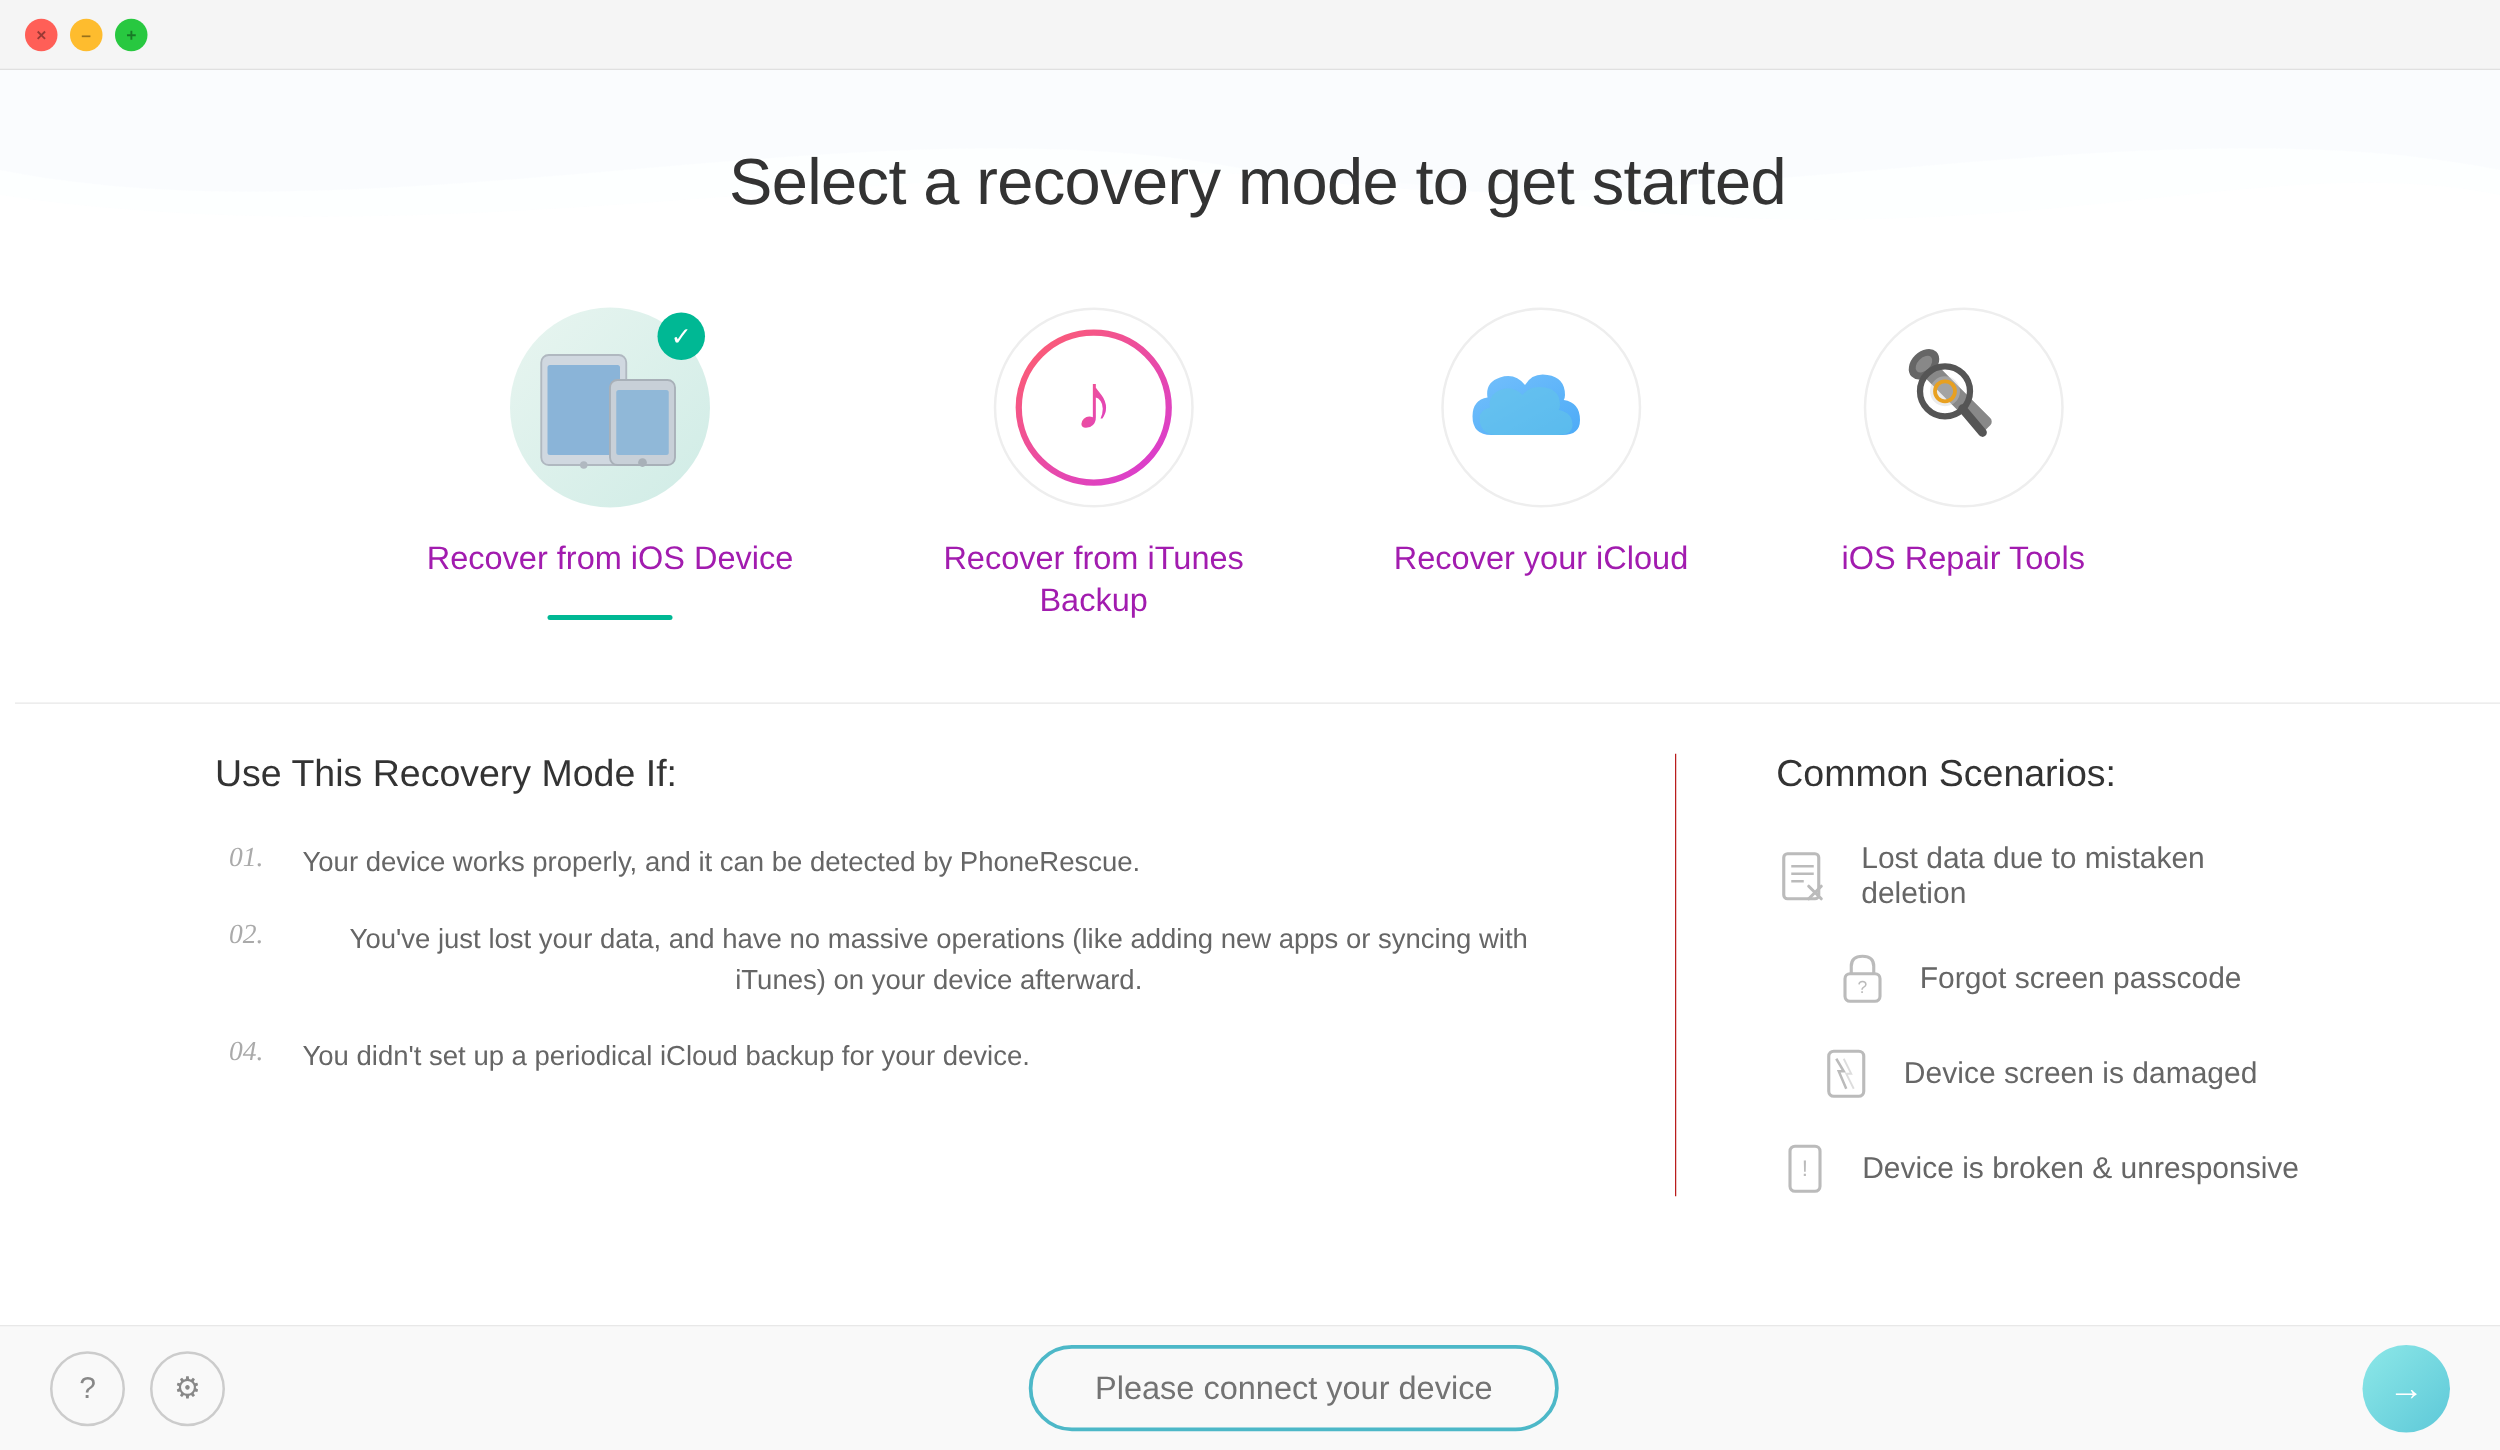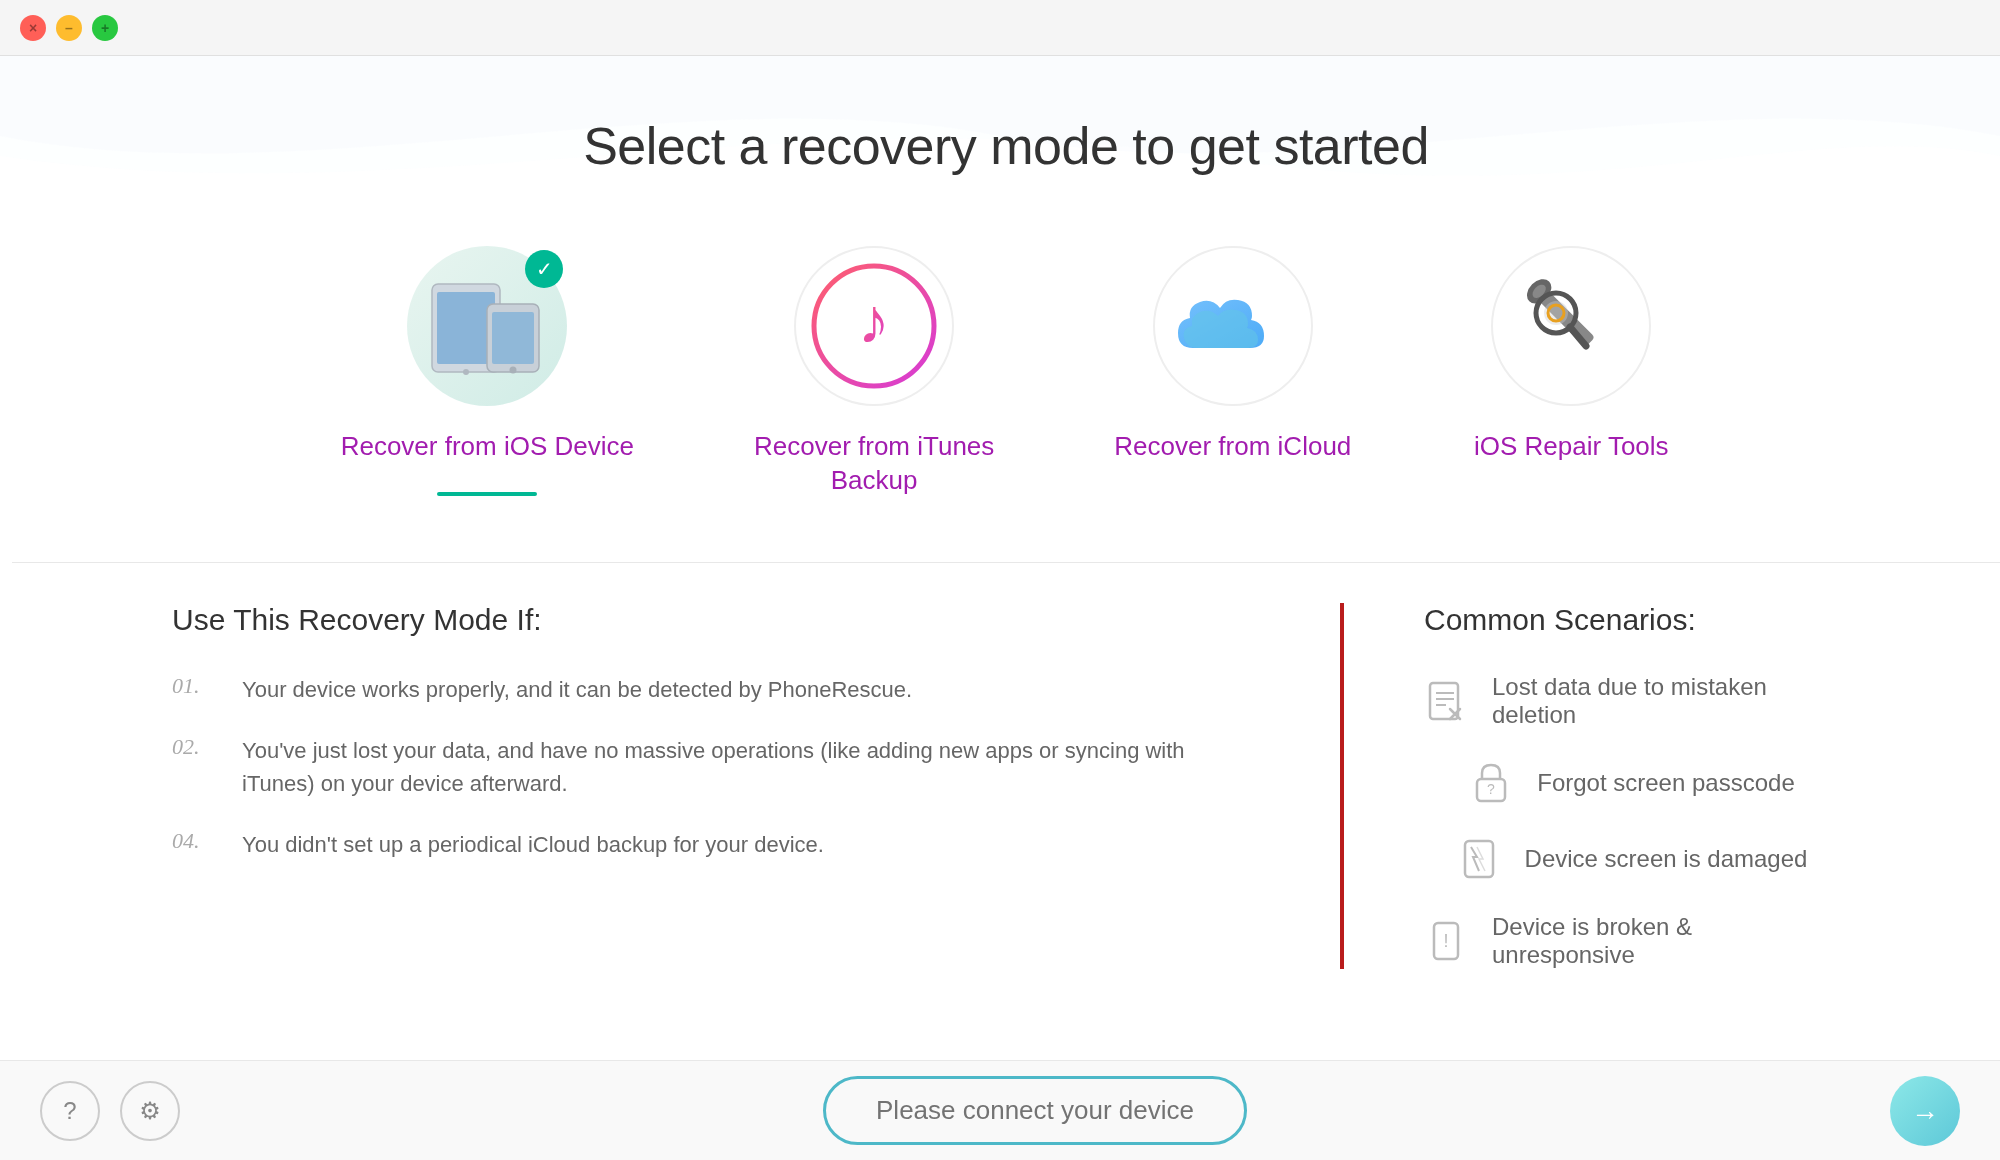--- a/index.html
+++ b/index.html
@@ -176,21 +176,21 @@
     }
 
     .use-if-section {
       flex: 1;
       padding-right: 80px;
     }
 
     .scenarios-section {
       width: 500px;
       padding-left: 80px;
-      border-left: 4px solid #b91c1c;
+      border-left: 1px solid #b91c1c;
     }
 
     .section-heading {
       font-size: 30px;
       font-weight: 500;
       color: #333333;
       margin-bottom: 36px;
     }
 
     .numbered-list {
@@ -198,20 +198,21 @@
       display: flex;
       flex-direction: column;
       gap: 28px;
     }
 
     .numbered-item {
       display: flex;
       flex-direction: row;
       gap: 20px;
       align-items: flex-start;
+      text-align: center;
     }
 
     .item-number {
       font-size: 22px;
       font-style: italic;
       color: #aaaaaa;
       min-width: 50px;
       font-family: Georgia, serif;
     }
 
@@ -389,21 +390,21 @@
               <stop offset="0%" style="stop-color:#74c0fc;stop-opacity:1"></stop>
               <stop offset="100%" style="stop-color:#4dabf7;stop-opacity:1"></stop>
             </linearGradient>
           </defs>
 
           <path d="M25,72 Q10,72 10,57 Q10,44 22,42 Q20,30 32,26 Q44,22 52,32 Q58,22 70,24 Q84,26 84,40 Q84,42 83,44 Q96,46 96,60 Q96,72 82,72 Z" fill="url(#cloudGrad)"></path>
 
           <path d="M30,72 Q18,72 16,62 Q14,52 24,50 Q22,40 32,36 Q42,32 50,40 Q56,32 68,34 Q80,36 80,48 Q80,50 79,52 Q90,54 90,64 Q90,72 78,72 Z" fill="#63c5e8" opacity="0.6"></path>
         </svg>
       </div>
-      <div class="mode-label">Recover from iCloud</div>
+      <div class="mode-label">Recover your iCloud</div>
       <div class="mode-underline"></div>
     </div>
 
     <div class="mode-item">
       <div class="mode-icon-container repair">
 
         <svg width="130" height="130" viewBox="0 0 130 130">
 
           <g transform="rotate(-45, 65, 65)">
             <rect x="60" y="20" width="14" height="70" rx="4" ry="4" fill="#888888"></rect>

